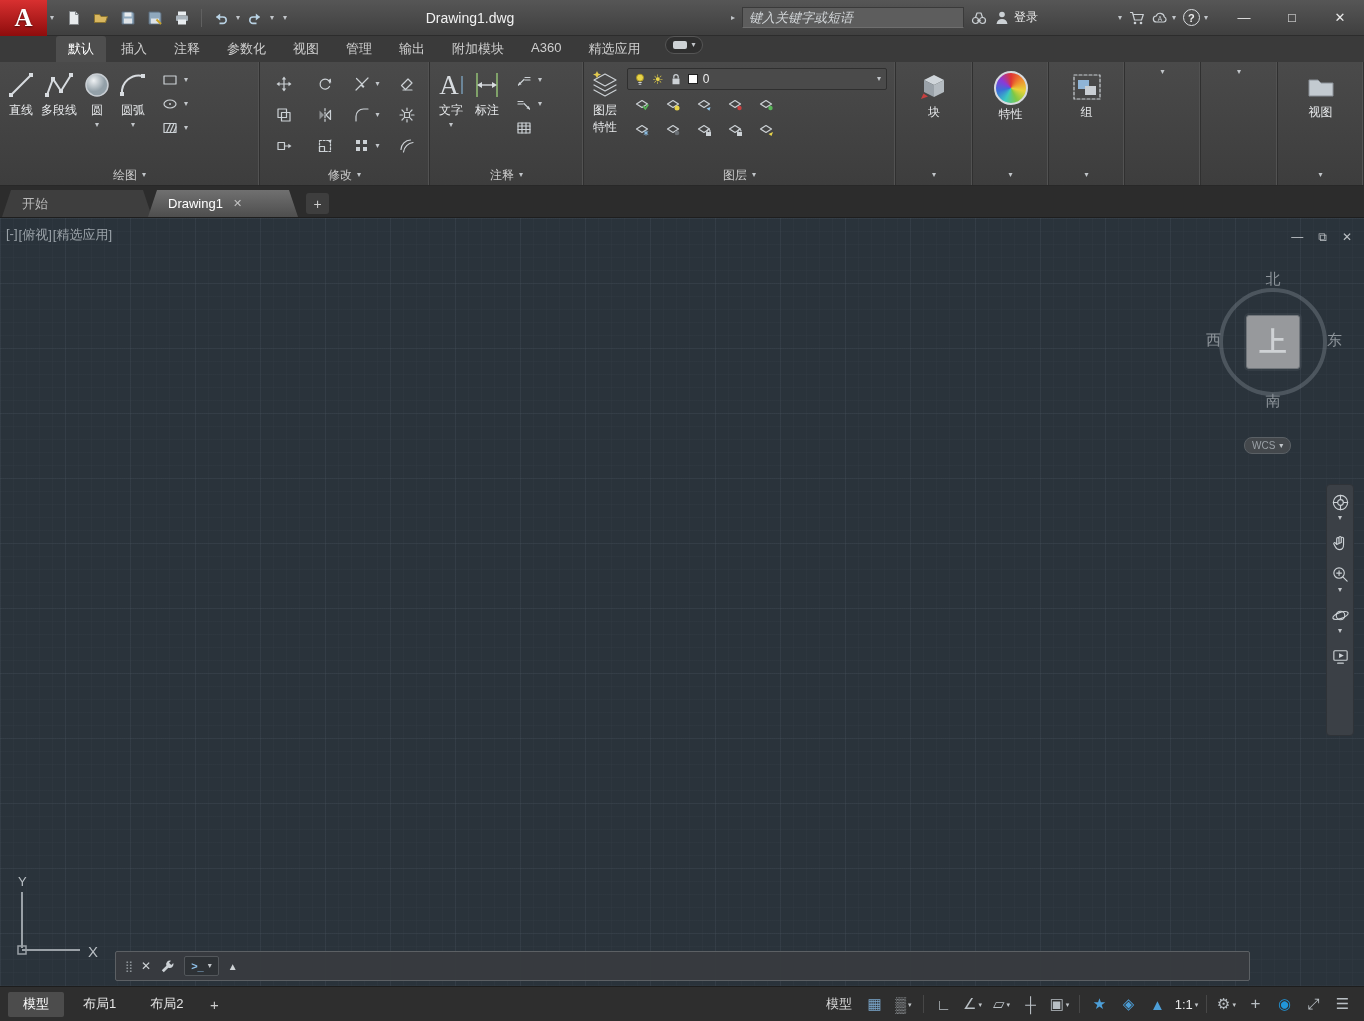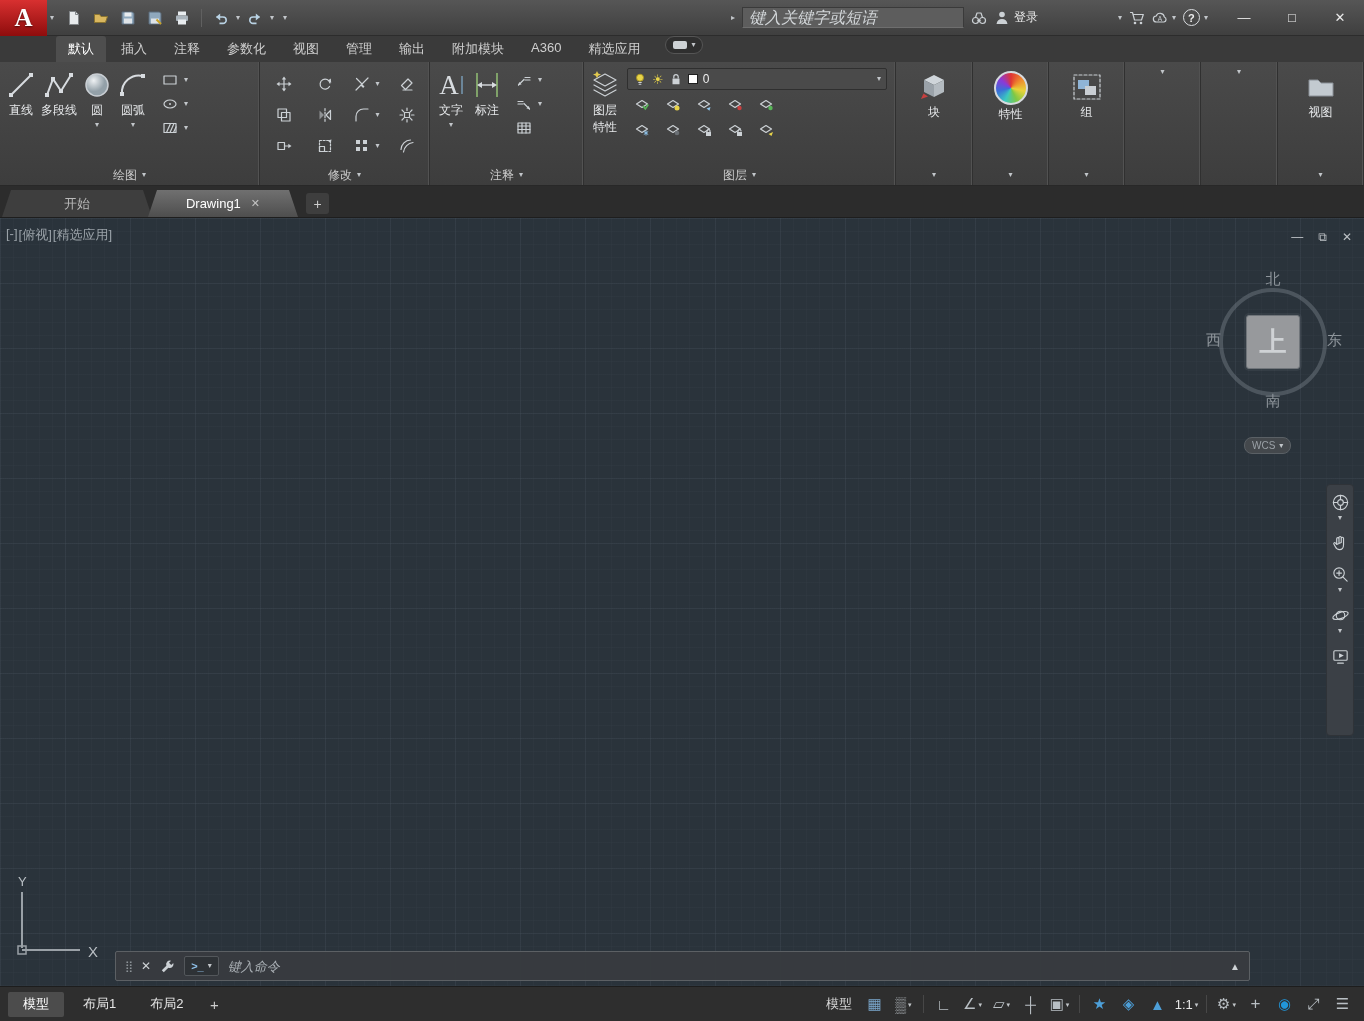--- a/index.html
+++ b/index.html
@@ -15,21 +15,21 @@
 .titlebar{height:36px;background:linear-gradient(#565656,#3f3f3f);display:flex;align-items:center;position:relative;border-bottom:1px solid #2c2c2c;flex:none}
 .logo{width:47px;height:36px;background:linear-gradient(#d83030,#8e0c0c);display:flex;align-items:center;justify-content:center}
 .logo span{font-family:"Liberation Serif","DejaVu Serif",serif;font-size:25px;font-weight:bold;color:#fff;text-shadow:0 1px 2px rgba(0,0,0,.6)}
 .logo-dd{margin:0 4px 0 3px}
 .qat{display:flex;align-items:center;gap:3px;margin-left:4px}
 .qbtn{width:24px;height:24px;display:flex;align-items:center;justify-content:center;border-radius:2px}
 .qbtn svg{width:16px;height:16px}
 .qsep{width:1px;height:18px;background:#2f2f2f;border-right:1px solid #606060;margin:0 4px}
 .tb-title{position:absolute;left:380px;width:180px;top:0;height:36px;display:flex;align-items:center;justify-content:center;color:#f2f2f2;font-size:14px;pointer-events:none}
 .tb-right{margin-left:auto;display:flex;align-items:center;gap:7px;padding-right:4px}
-.search-input{width:222px;height:21px;background:#5d5d5d;border:1px solid #3a3a3a;border-bottom-color:#6e6e6e;color:#e8e8e8;font-style:italic;font-size:16px;padding:0 6px;outline:none}
+.search-input{width:222px;height:21px;background:#5d5d5d;border:1px solid #3a3a3a;border-bottom-color:#6e6e6e;color:#e8e8e8;font-style:italic;font-size:13px;padding:0 6px;outline:none}
 .search-input::placeholder{color:#d2d6d9;font-style:italic}
 .tbtn{display:flex;align-items:center;gap:4px;color:#e6e6e6}
 .tbtn svg{width:16px;height:16px}
 .signin{width:128px}
 .signin .dd{margin-left:auto}
 .helpb{width:17px;height:17px;border:1.5px solid #dadde0;border-radius:50%;display:flex;align-items:center;justify-content:center;font-size:11px;color:#eee;font-weight:bold}
 .winbtns{display:flex;margin-left:8px}
 .winbtn{width:48px;height:36px;display:flex;align-items:center;justify-content:center;color:#eaeaea;font-size:13px}
 
 
@@ -60,21 +60,21 @@
 .laycombo svg{width:14px;height:14px}
 .sunglyph{color:#e8d44a;font-size:13px;line-height:1}
 .swatch{width:10px;height:10px;background:#fff;border:1px solid #1f1f1f}
 .lc-val{color:#eee}
 .layrow{display:flex;gap:6px;padding-left:2px}
 .wheel{width:34px;height:34px;border-radius:50%;border:2px solid #d6dade;background:conic-gradient(#e03434,#ee8a2e,#e8d43a,#7ec845,#3bc8c0,#3a6fd8,#8a3ad8,#e03434)}
 .rp .panel-body{align-items:flex-start;justify-content:center;padding-top:6px}
 
 
 .filetabs{height:32px;background:#2c2c2c;display:flex;align-items:flex-end;padding-left:2px;border-bottom:1px solid #1e1e1e;flex:none}
-.ftab{height:27px;display:flex;align-items:center;justify-content:center;gap:10px;padding:0 20px;font-size:13px;clip-path:polygon(9px 0,calc(100% - 9px) 0,100% 100%,0 100%)}
+.ftab{height:27px;display:flex;align-items:center;gap:10px;padding:0 20px;font-size:13px;clip-path:polygon(9px 0,calc(100% - 9px) 0,100% 100%,0 100%)}
 .ftab.start{background:#3e3e3e;color:#bababa;min-width:150px}
 .ftab.activeT{background:linear-gradient(#707070,#4e4e4e);color:#fff;min-width:150px;margin-left:-4px}
 .ftab .x{color:#c3c3c3;font-size:11px}
 .ftab-plus{width:23px;height:21px;margin:0 0 3px 8px;display:flex;align-items:center;justify-content:center;background:#3e3e3e;border-radius:3px;color:#cecece;font-size:14px}
 
 
 .canvas{flex:1;position:relative;background-color:#2a333b;background-image:
  linear-gradient(rgba(130,150,165,.07) 1px,transparent 1px),
  linear-gradient(90deg,rgba(130,150,165,.07) 1px,transparent 1px),
  linear-gradient(rgba(130,150,165,.035) 1px,transparent 1px),
@@ -168,20 +168,21 @@
       <span class="dd">▾</span>
       <span class="qbtn">
           <svg viewBox="0 0 16 16">
             <path d="M12.5 7H6a3.2 3.2 0 0 0 0 6.4h3.5" fill="none" stroke="#b9d2e4" stroke-width="1.6"></path>
             <path d="M13 7L8.8 3.6v6.8z" fill="#b9d2e4"></path>
           </svg>
         </span>
       <span class="dd">▾</span>
       <span class="dd" style="margin-left:6px">▾</span>
     </div>
+    <div class="tb-title">Drawing1.dwg</div>
     <div class="tb-right">
       <span class="dd">▸</span>
       <input class="search-input" placeholder="键入关键字或短语" style="">
       <span class="tbtn">
           <svg viewBox="0 0 16 16">
             <circle class="s" cx="4.5" cy="10.5" r="3"></circle>
             <circle class="s" cx="11.5" cy="10.5" r="3"></circle>
             <path class="s" d="M4.5 7.5L6 3h4l1.5 4.5M6.8 10.5h2.4"></path>
           </svg>
         </span>
@@ -768,21 +769,20 @@
     <div class="cmdline">
       <span class="grip">⣿</span>
       <span class="cmdx">✕</span>
       <svg viewBox="0 0 16 16" width="15" height="15">
           <path class="f" d="M14.2 4.2a4 4 0 0 1-5.3 5L4 14.1 1.9 12l4.9-4.9a4 4 0 0 1 5-5.3L9.6 4l2.4 2.4z"></path>
         </svg>
       <span class="prompt-btn">
           <span>&gt;_</span>
           <span class="dd">▾</span>
         </span>
-      <input class="cmd-input" placeholder="键入命令" style="">
       <span class="cmd-up">▲</span>
     </div>
   </div>
 
   <div class="statusbar">
     <div class="sb-tab activeT">模型</div>
     <div class="sb-tab">布局1</div>
     <div class="sb-tab">布局2</div>
     <div class="sb-plus">+</div>
 

